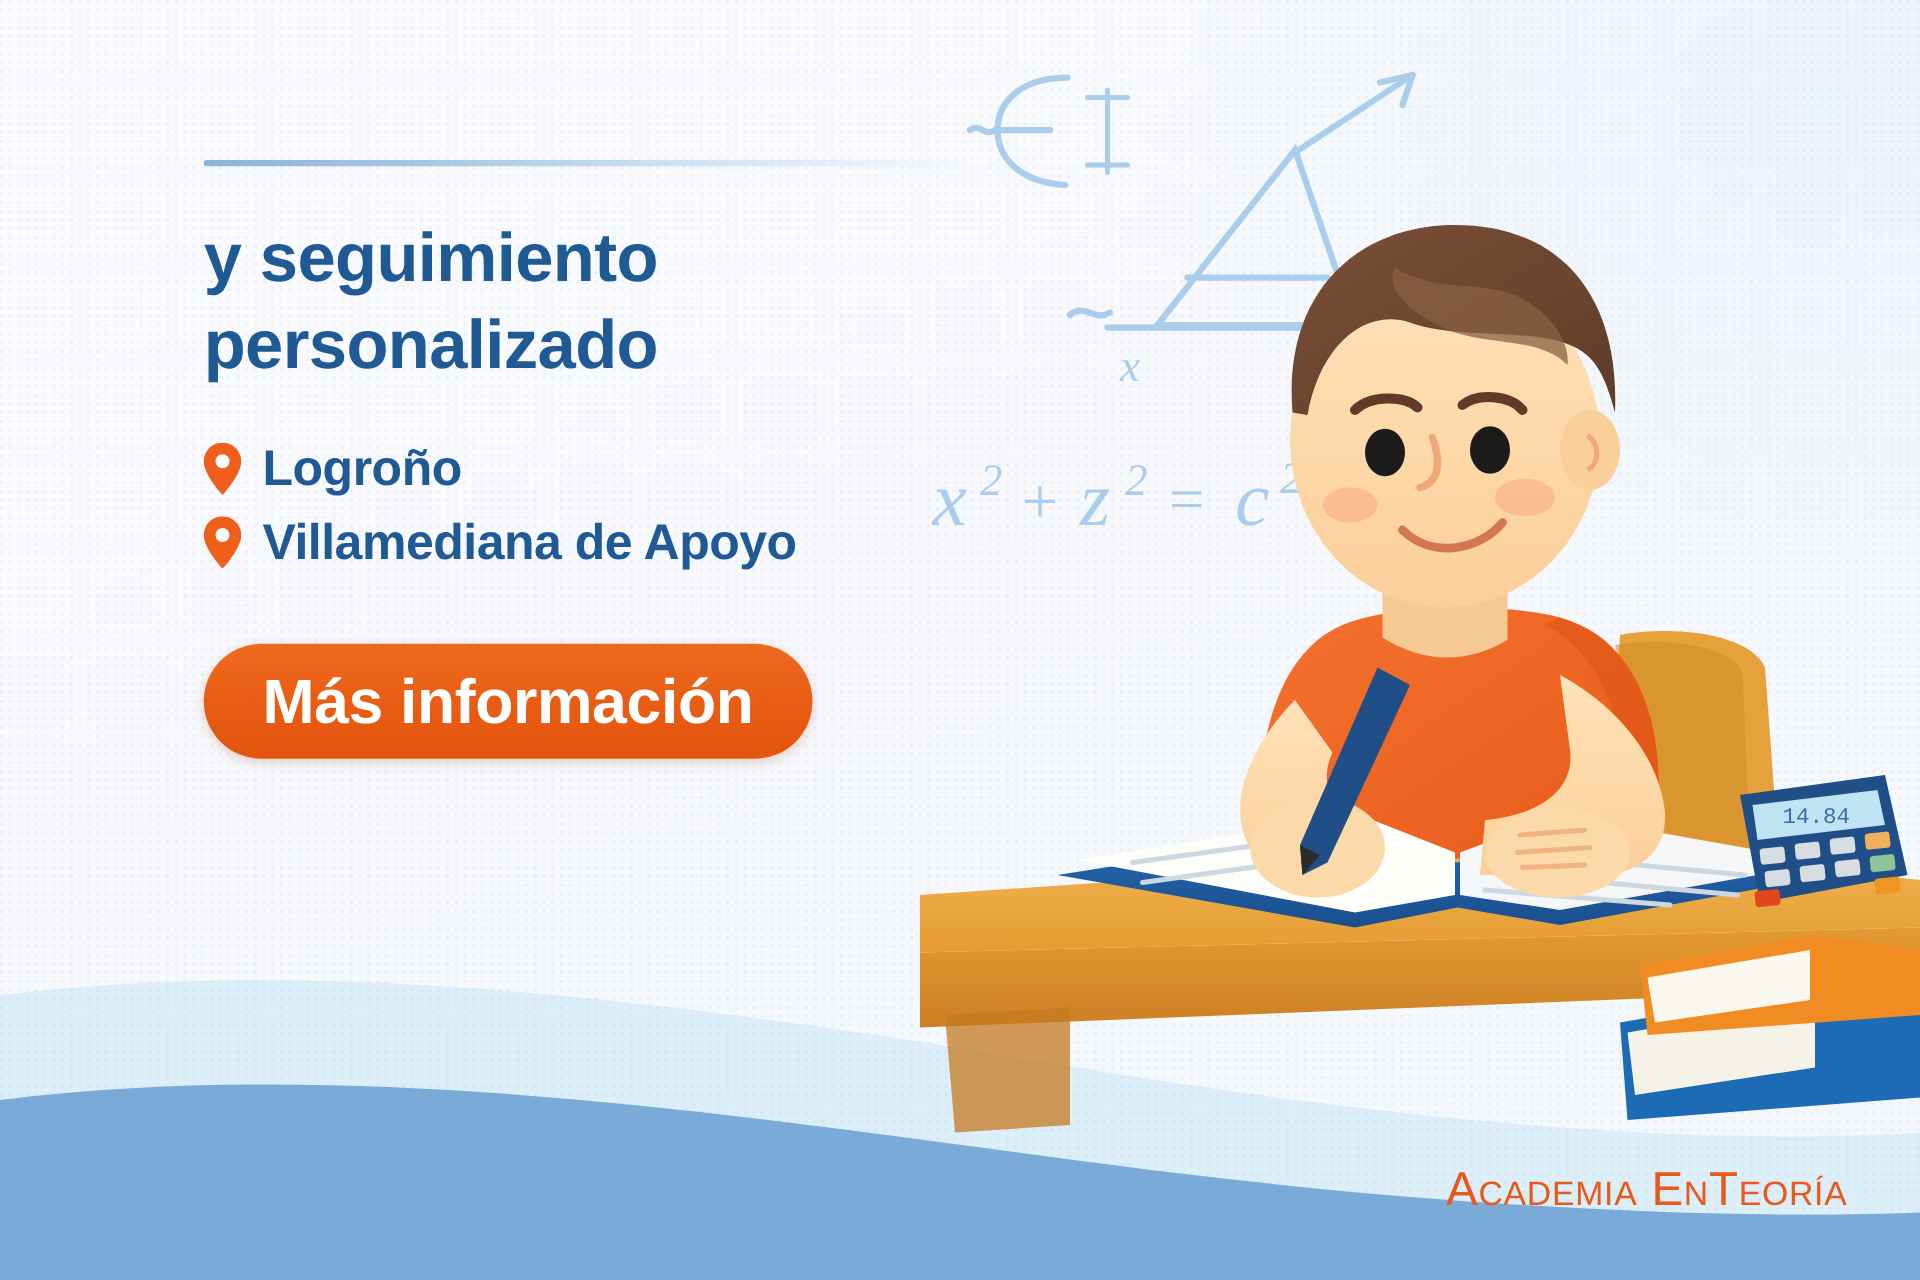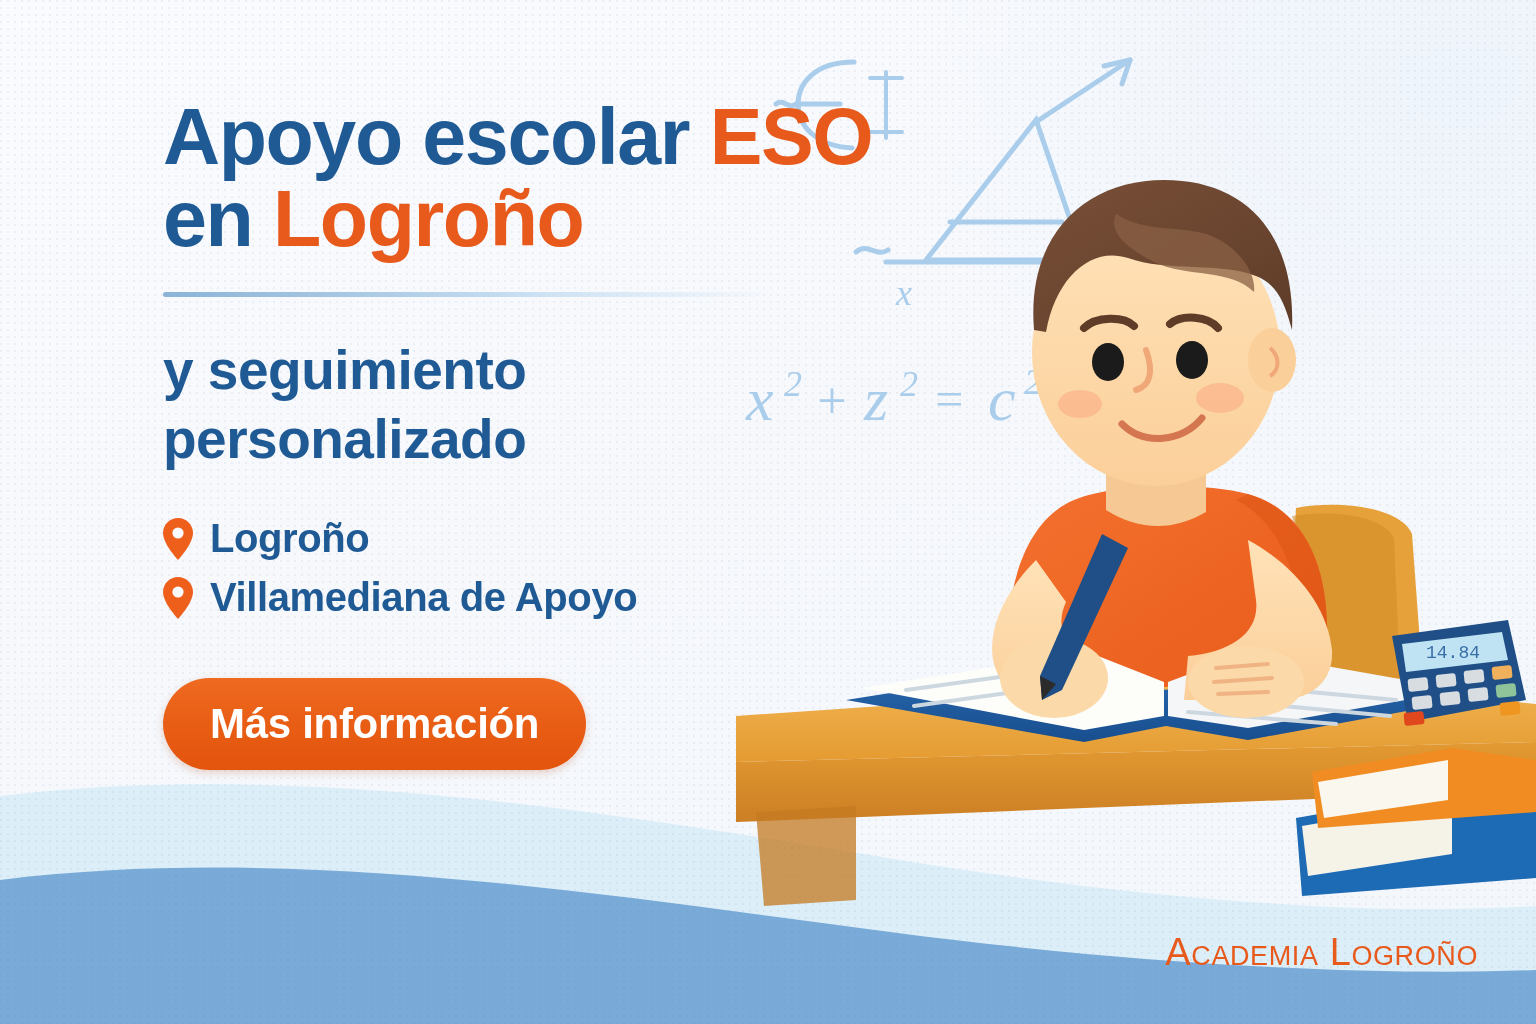--- a/index.html
+++ b/index.html
@@ -102,21 +102,21 @@
     align-items:center;
     justify-content:center;
     height:92px;
     padding:0 47px;
     border:none;
     border-radius:46px;
     background:linear-gradient(180deg,#ef6a20 0%, #e85c14 55%, #e3540d 100%);
     box-shadow:0 3px 9px rgba(180,70,12,.22);
     color:#ffffff;
     font-family:"Liberation Sans", sans-serif;
-    font-size:42px;
+    font-size:50px;
     font-weight:bold;
     letter-spacing:-0.3px;
     cursor:pointer;
   }
 
   
   #brand {
     position:absolute;
     right:58px; bottom:50px;
     z-index:7;
@@ -279,21 +279,20 @@
         <rect x="764" y="702" width="20" height="13" rx="3" fill="#ef9620" transform="rotate(-6 774 708)"></rect>
         <rect x="668" y="712" width="20" height="13" rx="3" fill="#e0471d" transform="rotate(-6 678 718)"></rect>
       </g>
     </svg>
   </div>
 
   <div id="texture"></div>
 
   <div id="content">
 
-    <h1 id="headline"><span>Apoyo escolar </span><span class="hl-accent">ESO</span><br><span>en </span><span class="hl-accent">Logroño</span></h1>
 
     <div id="divider"></div>
 
     <div id="subtitle">
       <div id="sub-line-2">y seguimiento personalizado</div>
     </div>
 
     <div id="locations">
 
       <div class="loc-row">
@@ -315,15 +314,15 @@
         </span>
         <span class="loc-label">Villamediana de Apoyo</span>
       </div>
 
     </div>
 
     <button id="cta-button">Más información</button>
 
   </div>
 
-  <div id="brand">Academia Logroño</div>
+  <div id="brand">Academia EnTeoría</div>
 
 </div>
 
 </body></html>

